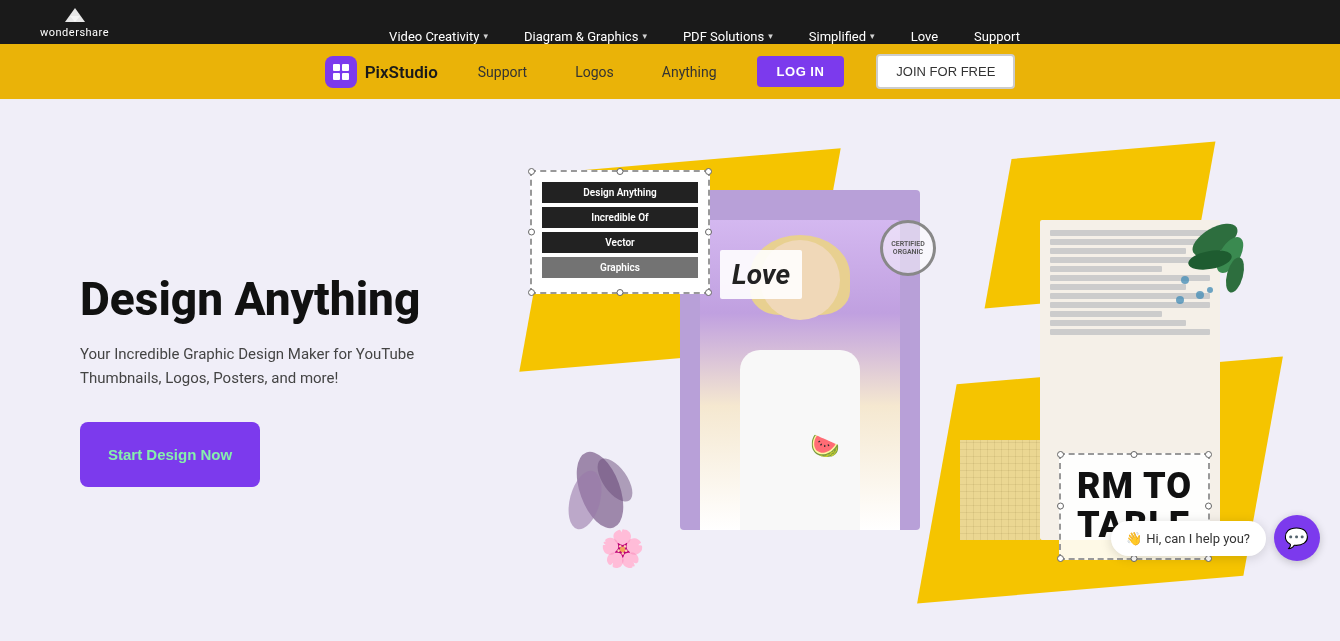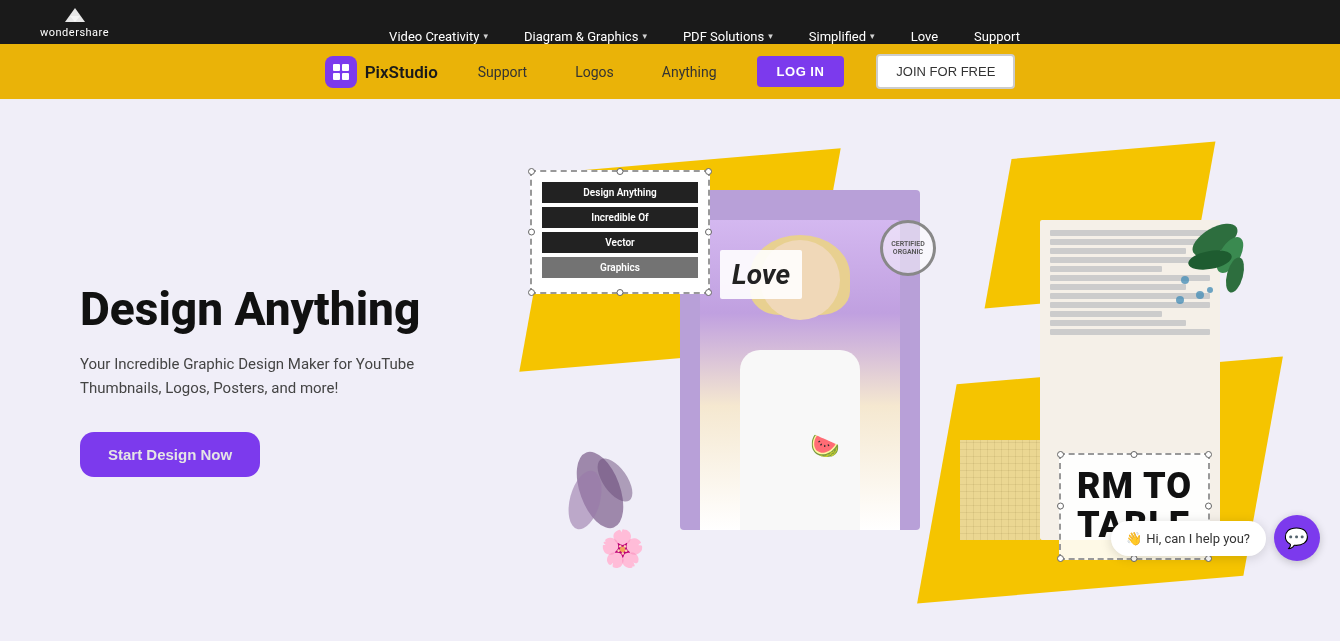--- a/index.html
+++ b/index.html
@@ -135,24 +135,24 @@
     }
     .hero-subtitle {
       font-size: 15px;
       color: #444;
       line-height: 1.6;
       margin-bottom: 32px;
       max-width: 340px;
     }
     .btn-cta {
       background: #7c3aed;
-      color: #e5e5e5;
+      color: #86efac;
       border: none;
-      padding: 14px 28px;
-      border-radius: 14px;
+      padding: 24px 28px;
+      border-radius: 8px;
       font-size: 15px;
       font-weight: 600;
       cursor: pointer;
     }
 
     
     .hero-visual {
       flex: 1;
       position: relative;
       height: 480px;

